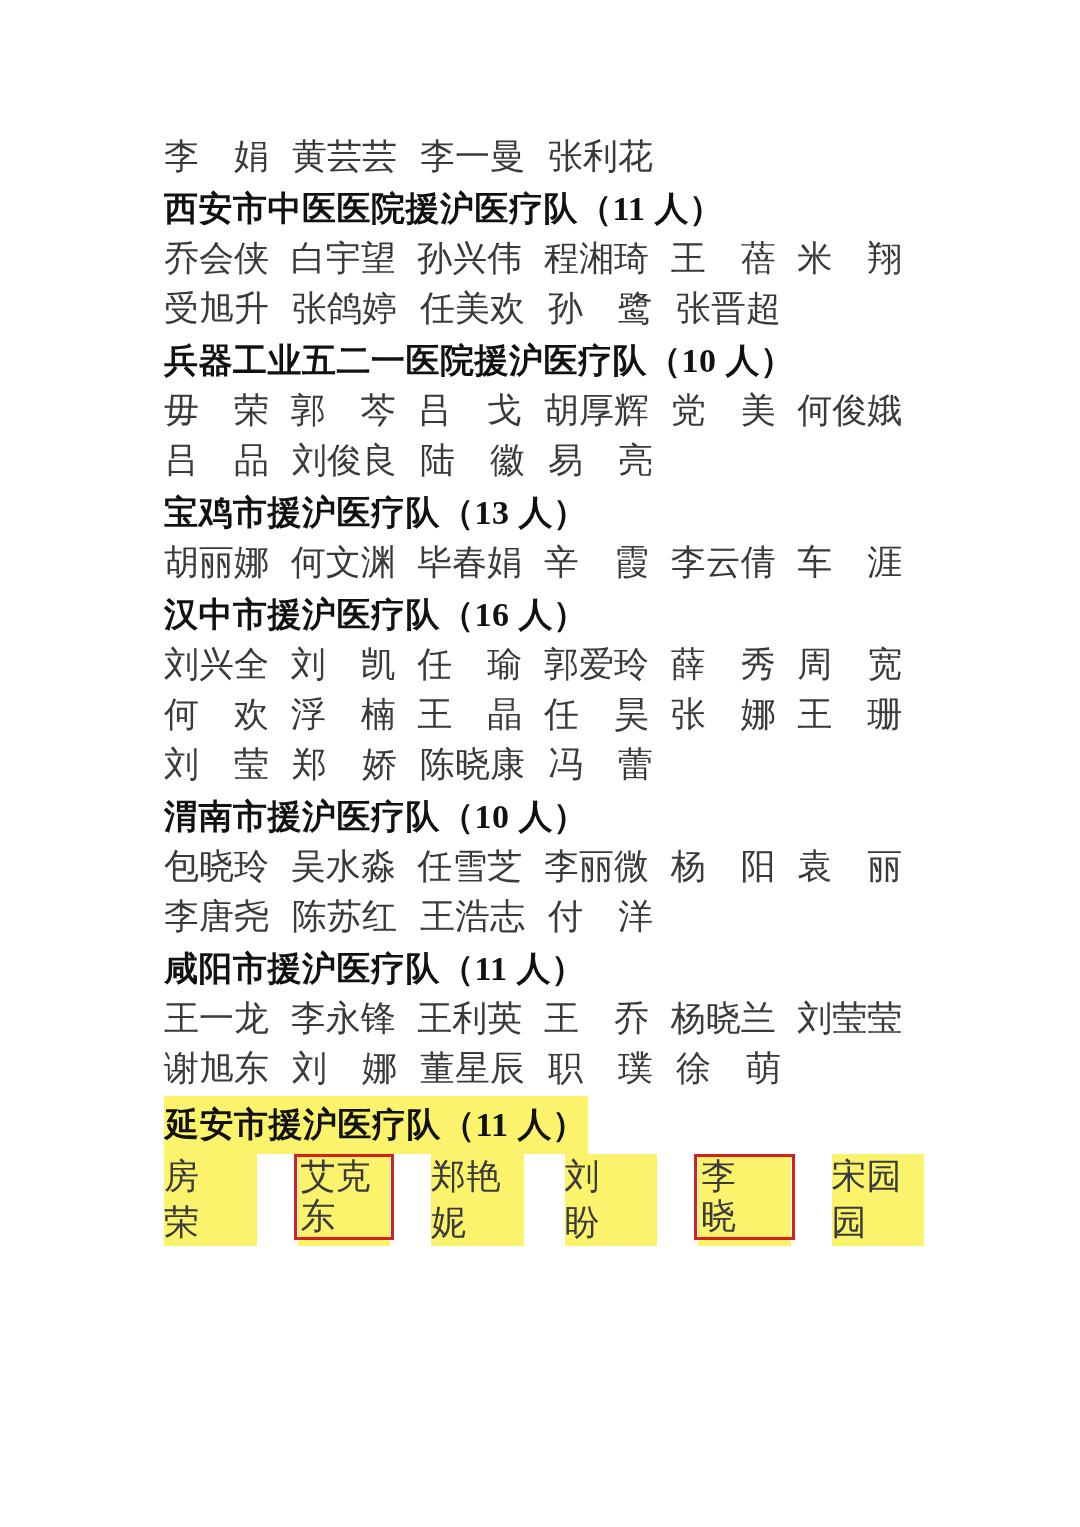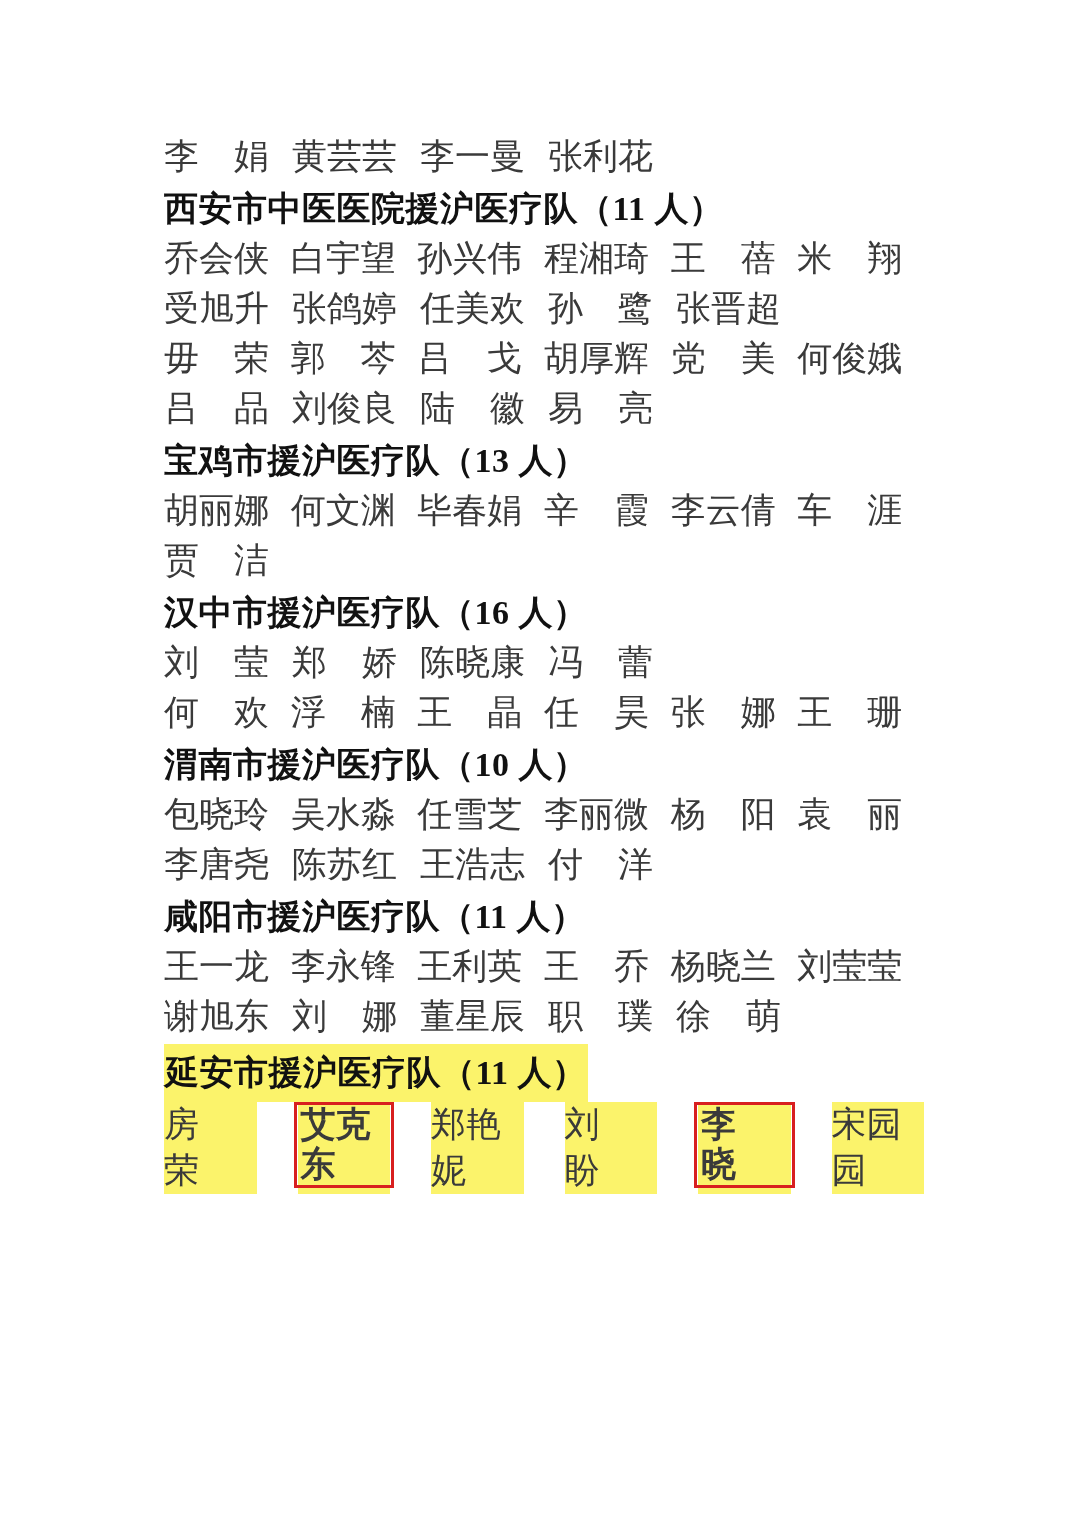--- a/index.html
+++ b/index.html
@@ -64,21 +64,20 @@
   }
   .hl-cell {
     background: #fbf36b;
   }
   .boxed {
     border: 3px solid #d81f1f;
     padding: 0 4px;
     margin: 0 -4px;
     display: inline-block;
     line-height: 40px;
-    font-weight: bold;
   }
   .tight {
     line-height: 46px;
     gap: 41px;
   }
 </style>
 </head>
 <body>
 
 <div class="page">
@@ -101,20 +100,21 @@
       <span class="cell">米　翔</span>
     </div>
     <div class="names">
       <span class="cell">受旭升</span>
       <span class="cell">张鸽婷</span>
       <span class="cell">任美欢</span>
       <span class="cell">孙　鹭</span>
       <span class="cell">张晋超</span>
     </div>
 
+    <div class="heading">兵器工业五二一医院援沪医疗队（10 人）</div>
     <div class="names">
       <span class="cell">毋　荣</span>
       <span class="cell">郭　芩</span>
       <span class="cell">吕　戈</span>
       <span class="cell">胡厚辉</span>
       <span class="cell">党　美</span>
       <span class="cell">何俊娥</span>
     </div>
     <div class="names">
       <span class="cell">吕　品</span>
@@ -125,38 +125,43 @@
 
     <div class="heading">宝鸡市援沪医疗队（13 人）</div>
     <div class="names">
       <span class="cell">胡丽娜</span>
       <span class="cell">何文渊</span>
       <span class="cell">毕春娟</span>
       <span class="cell">辛　霞</span>
       <span class="cell">李云倩</span>
       <span class="cell">车　涯</span>
     </div>
-    <div class="names">
-      <span class="cell">贾　洁</span>
-    </div>
 
     <div class="heading">汉中市援沪医疗队（16 人）</div>
     <div class="names">
-      <span class="cell">刘　莹</span>
-      <span class="cell">郑　娇</span>
-      <span class="cell">陈晓康</span>
-      <span class="cell">冯　蕾</span>
+      <span class="cell">刘兴全</span>
+      <span class="cell">刘　凯</span>
+      <span class="cell">任　瑜</span>
+      <span class="cell">郭爱玲</span>
+      <span class="cell">薛　秀</span>
+      <span class="cell">周　宽</span>
     </div>
     <div class="names">
       <span class="cell">何　欢</span>
       <span class="cell">浮　楠</span>
       <span class="cell">王　晶</span>
       <span class="cell">任　昊</span>
       <span class="cell">张　娜</span>
       <span class="cell">王　珊</span>
+    </div>
+    <div class="names">
+      <span class="cell">刘　莹</span>
+      <span class="cell">郑　娇</span>
+      <span class="cell">陈晓康</span>
+      <span class="cell">冯　蕾</span>
     </div>
 
     <div class="heading">渭南市援沪医疗队（10 人）</div>
     <div class="names">
       <span class="cell">包晓玲</span>
       <span class="cell">吴水淼</span>
       <span class="cell">任雪芝</span>
       <span class="cell">李丽微</span>
       <span class="cell">杨　阳</span>
       <span class="cell">袁　丽</span>

